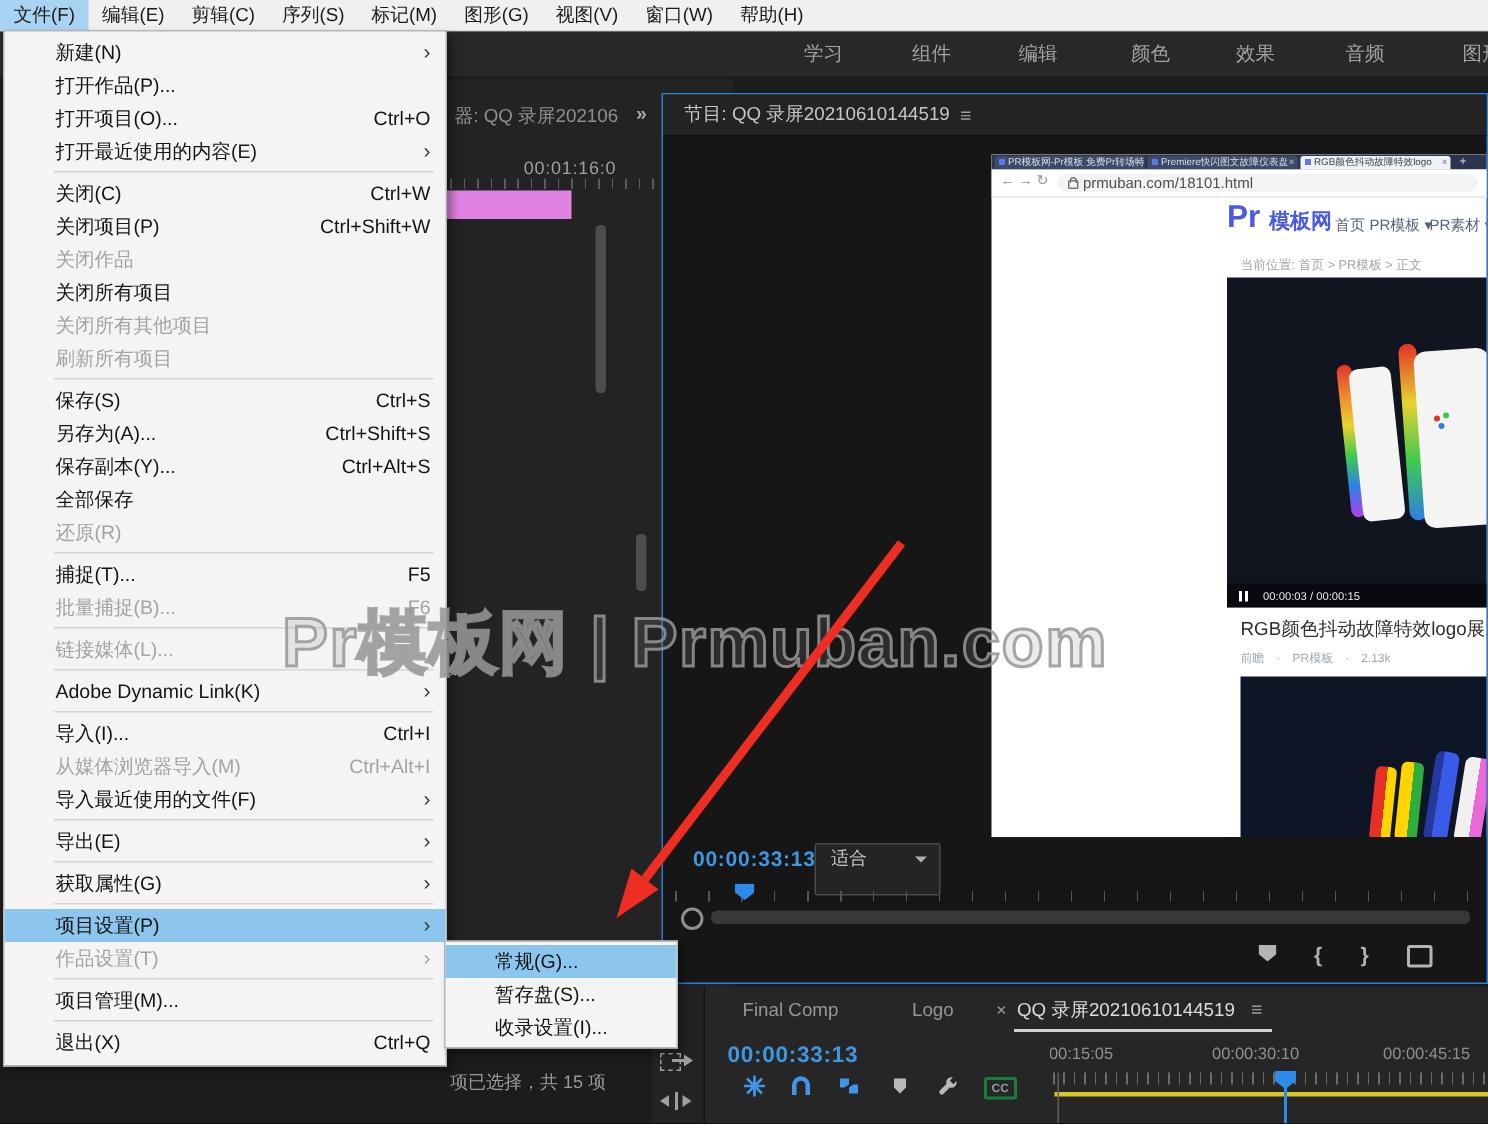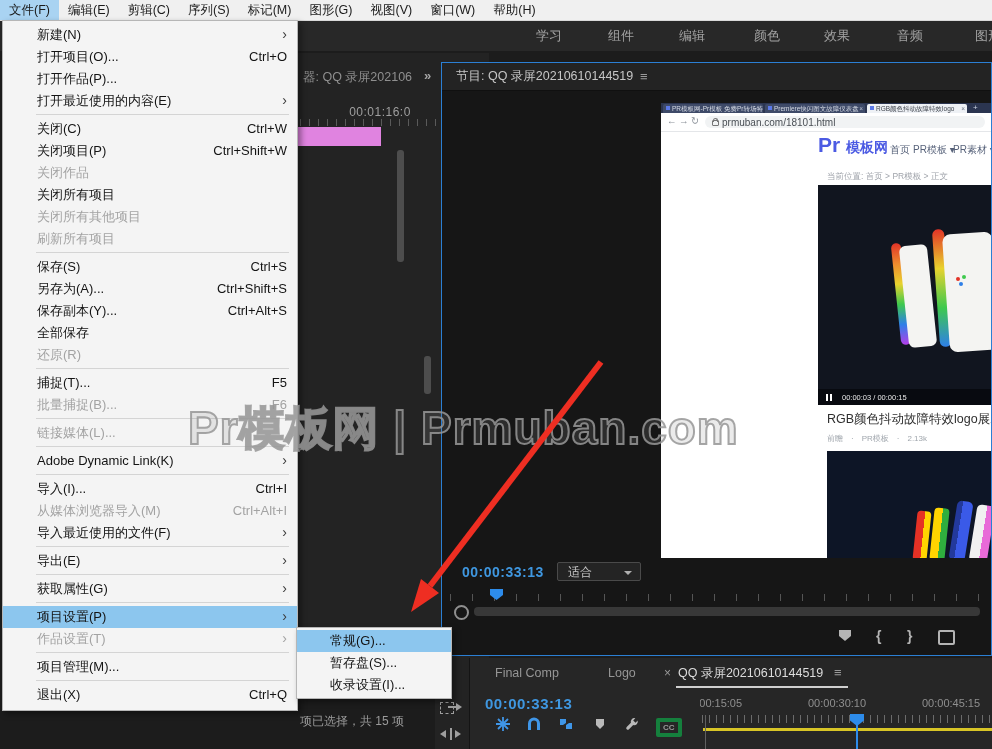--- a/index.html
+++ b/index.html
@@ -25,21 +25,21 @@
      background:repeating-linear-gradient(90deg,#5a5a5a 0 1px,transparent 1px 9px);}
   #sliver .pink{position:absolute;left:0;top:74px;width:83px;height:19px;background:#e083e0;}
   .vscroll{position:absolute;width:7px;background:#4d4d4d;border-radius:3px;}
 
   
   #program{left:441px;top:62px;width:551px;height:594px;border:1px solid #2b7fd4;background:#161616;box-sizing:border-box;overflow:hidden;}
   #program .tabbar{position:absolute;left:0;top:0;width:100%;height:27px;background:#232323;border-bottom:1px solid #101010;}
   #program .tabtxt{position:absolute;left:14px;top:0;line-height:27px;font-size:12.5px;color:#c6c6c6;white-space:nowrap;}
   #program .pmenu{position:absolute;left:198px;top:0;line-height:27px;font-size:13px;color:#9a9a9a;}
   #ptc{left:20px;top:501px;font-size:14px;font-weight:bold;color:#3f97e0;letter-spacing:.5px;}
-  #fitbox{left:115px;top:499px;width:84px;height:19px;border:1px solid #4a4a4a;border-radius:2px;background:#242424;
+  #fitbox{left:101px;top:499px;width:84px;height:35px;border:1px solid #4a4a4a;border-radius:2px;background:#242424;
           color:#c8c8c8;font-size:12px;line-height:19px;padding-left:10px;box-sizing:border-box;}
   #fitbox .dd{position:absolute;right:8px;top:8px;width:0;height:0;border-left:4px solid transparent;border-right:4px solid transparent;border-top:4px solid #b0b0b0;}
   #miniruler{left:8px;top:531px;width:534px;height:7px;
      background:repeating-linear-gradient(90deg,#555 0 1px,transparent 1px 22px);}
   .playhead{position:absolute;background:#2d8ceb;clip-path:polygon(0 0,100% 0,100% 55%,50% 100%,0 55%);}
   #pscroll-circle{left:12px;top:542px;width:11px;height:11px;border:2px solid #8f8f8f;border-radius:50%;}
   #pscroll-track{left:32px;top:544px;width:506px;height:9px;background:#383838;border-radius:4px;}
   .transport-ic{position:absolute;top:565px;color:#b4b4b4;font-size:14px;font-weight:bold;}
   .sqicon{width:13px;height:11px;border:2px solid #b4b4b4;border-radius:2px;}
 
@@ -95,21 +95,21 @@
   #tl-pmenu{position:absolute;left:364px;top:0;line-height:30px;font-size:13px;color:#9a9a9a;}
   #ttc{position:absolute;left:15px;top:37px;font-size:15px;font-weight:bold;color:#3f97e0;letter-spacing:.5px;}
   .tl-ic{position:absolute;top:58px;width:16px;height:16px;}
   #tl-ruler{position:absolute;left:230px;top:37px;width:292px;height:18px;overflow:hidden;}
   .rlabel{position:absolute;top:2px;font-size:11px;color:#8f8f8f;white-space:nowrap;}
   #tl-ticks{position:absolute;left:232px;top:57px;width:290px;height:8px;
      background:repeating-linear-gradient(90deg,#6b6b6b 0 1px,transparent 1px 7px);}
   #tl-yellow{position:absolute;left:233px;top:70px;width:289px;height:3px;background:#d8c526;}
   #tl-clipline{position:absolute;left:235px;top:57px;width:1px;height:34px;background:#606060;}
   #tl-phline{position:absolute;left:386px;top:57px;width:2px;height:34px;background:#2d8ceb;}
-  .ccbadge{position:absolute;top:60px;font-size:8px;font-weight:bold;color:#9a9a9a;border:4px solid #15803d;border-radius:2px;padding:1px 3px;}
+  .ccbadge{position:absolute;top:60px;font-size:8px;font-weight:bold;color:#9a9a9a;border:2px solid #15803d;border-radius:2px;padding:1px 3px;}
 
   
   .dashbox{position:absolute;width:12px;height:10px;border:1px dashed #9f9f9f;}
   .arrbar{position:absolute;width:9px;height:2px;background:#9f9f9f;}
   .tri-r{position:absolute;width:0;height:0;border-top:4px solid transparent;border-bottom:4px solid transparent;border-left:6px solid #9f9f9f;}
   .tri-l{position:absolute;width:0;height:0;border-top:4px solid transparent;border-bottom:4px solid transparent;border-right:6px solid #9f9f9f;}
   .vbar{position:absolute;width:2px;height:12px;background:#9f9f9f;}
 
   
   #status{left:300px;top:713px;font-size:12px;color:#9a9a9a;white-space:nowrap;}
@@ -298,25 +298,25 @@
   </div>
 
   <div id="status" class="abs">项已选择，共 15 项</div>
 
   <div id="filemenu" class="abs">
       <div class="menu-row">
         <span class="lb">新建(N)</span>
         <span class="rt arrow">›</span>
       </div>
       <div class="menu-row">
+        <span class="lb">打开作品(P)...</span>
+      </div>
+      <div class="menu-row">
         <span class="lb">打开项目(O)...</span>
         <span class="rt">Ctrl+O</span>
-      </div>
-      <div class="menu-row">
-        <span class="lb">打开作品(P)...</span>
       </div>
       <div class="menu-row">
         <span class="lb">打开最近使用的内容(E)</span>
         <span class="rt arrow">›</span>
       </div>
       <div class="menu-sep"></div>
       <div class="menu-row">
         <span class="lb">关闭(C)</span>
         <span class="rt">Ctrl+W</span>
       </div>

